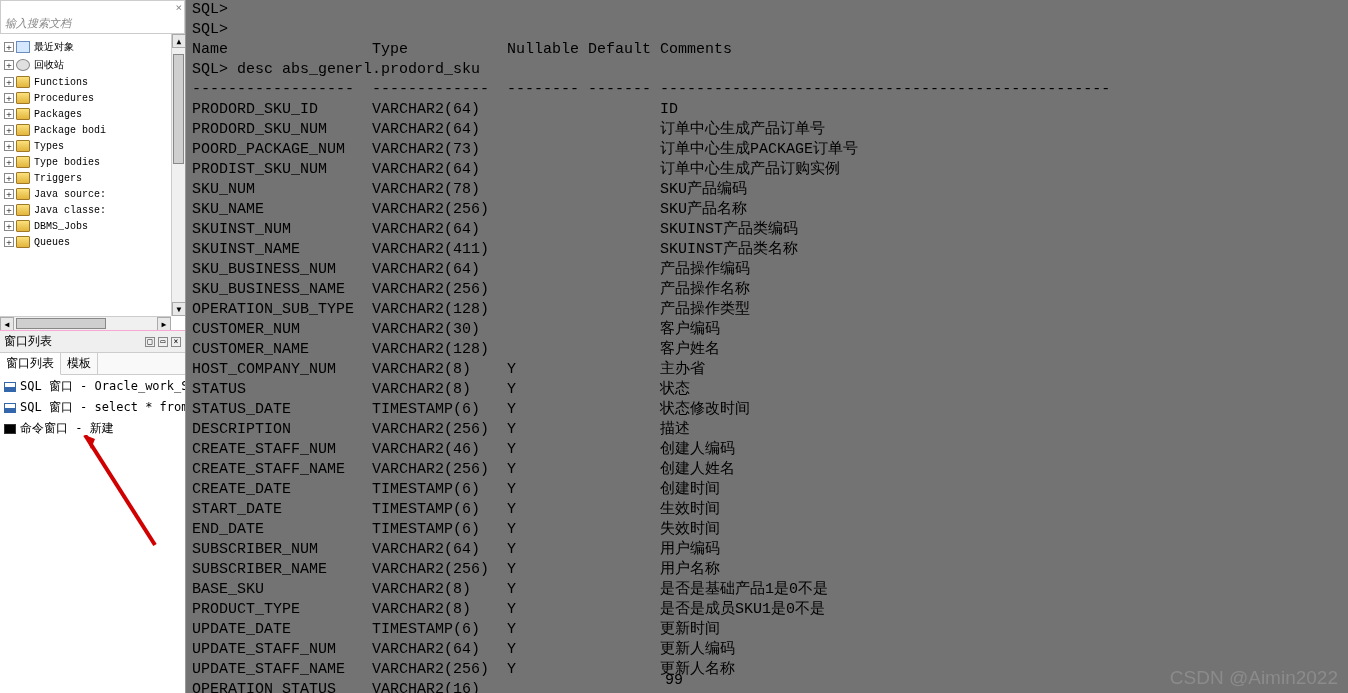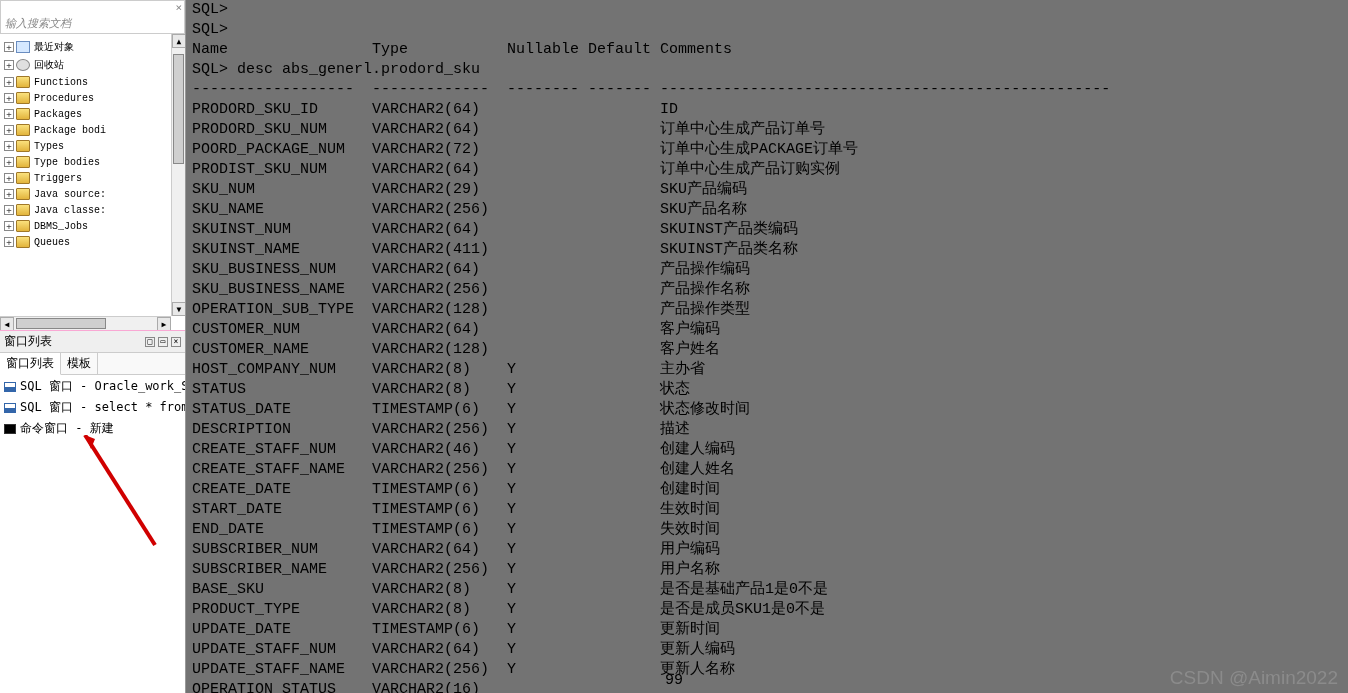--- a/index.html
+++ b/index.html
@@ -166,30 +166,30 @@
   </div>
 
   <div class="output-panel" id="output">
       <div class="output-line">SQL&gt; </div>
       <div class="output-line">SQL&gt; </div>
       <div class="output-line">Name                Type           Nullable Default Comments</div>
       <div class="output-line">SQL&gt; desc abs_generl.prodord_sku</div>
       <div class="output-line">------------------  -------------  -------- ------- --------------------------------------------------</div>
       <div class="output-line">PRODORD_SKU_ID      VARCHAR2(64)                    ID</div>
       <div class="output-line">PRODORD_SKU_NUM     VARCHAR2(64)                    订单中心生成产品订单号</div>
-      <div class="output-line">POORD_PACKAGE_NUM   VARCHAR2(72)                    订单中心生成PACKAGE订单号</div>
+      <div class="output-line">POORD_PACKAGE_NUM   VARCHAR2(73)                    订单中心生成PACKAGE订单号</div>
       <div class="output-line">PRODIST_SKU_NUM     VARCHAR2(64)                    订单中心生成产品订购实例</div>
-      <div class="output-line">SKU_NUM             VARCHAR2(29)                    SKU产品编码</div>
+      <div class="output-line">SKU_NUM             VARCHAR2(78)                    SKU产品编码</div>
       <div class="output-line">SKU_NAME            VARCHAR2(256)                   SKU产品名称</div>
       <div class="output-line">SKUINST_NUM         VARCHAR2(64)                    SKUINST产品类编码</div>
       <div class="output-line">SKUINST_NAME        VARCHAR2(411)                   SKUINST产品类名称</div>
       <div class="output-line">SKU_BUSINESS_NUM    VARCHAR2(64)                    产品操作编码</div>
       <div class="output-line">SKU_BUSINESS_NAME   VARCHAR2(256)                   产品操作名称</div>
       <div class="output-line">OPERATION_SUB_TYPE  VARCHAR2(128)                   产品操作类型</div>
-      <div class="output-line">CUSTOMER_NUM        VARCHAR2(64)                    客户编码</div>
+      <div class="output-line">CUSTOMER_NUM        VARCHAR2(30)                    客户编码</div>
       <div class="output-line">CUSTOMER_NAME       VARCHAR2(128)                   客户姓名</div>
       <div class="output-line">HOST_COMPANY_NUM    VARCHAR2(8)    Y                主办省</div>
       <div class="output-line">STATUS              VARCHAR2(8)    Y                状态</div>
       <div class="output-line">STATUS_DATE         TIMESTAMP(6)   Y                状态修改时间</div>
       <div class="output-line">DESCRIPTION         VARCHAR2(256)  Y                描述</div>
       <div class="output-line">CREATE_STAFF_NUM    VARCHAR2(46)   Y                创建人编码</div>
       <div class="output-line">CREATE_STAFF_NAME   VARCHAR2(256)  Y                创建人姓名</div>
       <div class="output-line">CREATE_DATE         TIMESTAMP(6)   Y                创建时间</div>
       <div class="output-line">START_DATE          TIMESTAMP(6)   Y                生效时间</div>
       <div class="output-line">END_DATE            TIMESTAMP(6)   Y                失效时间</div>

